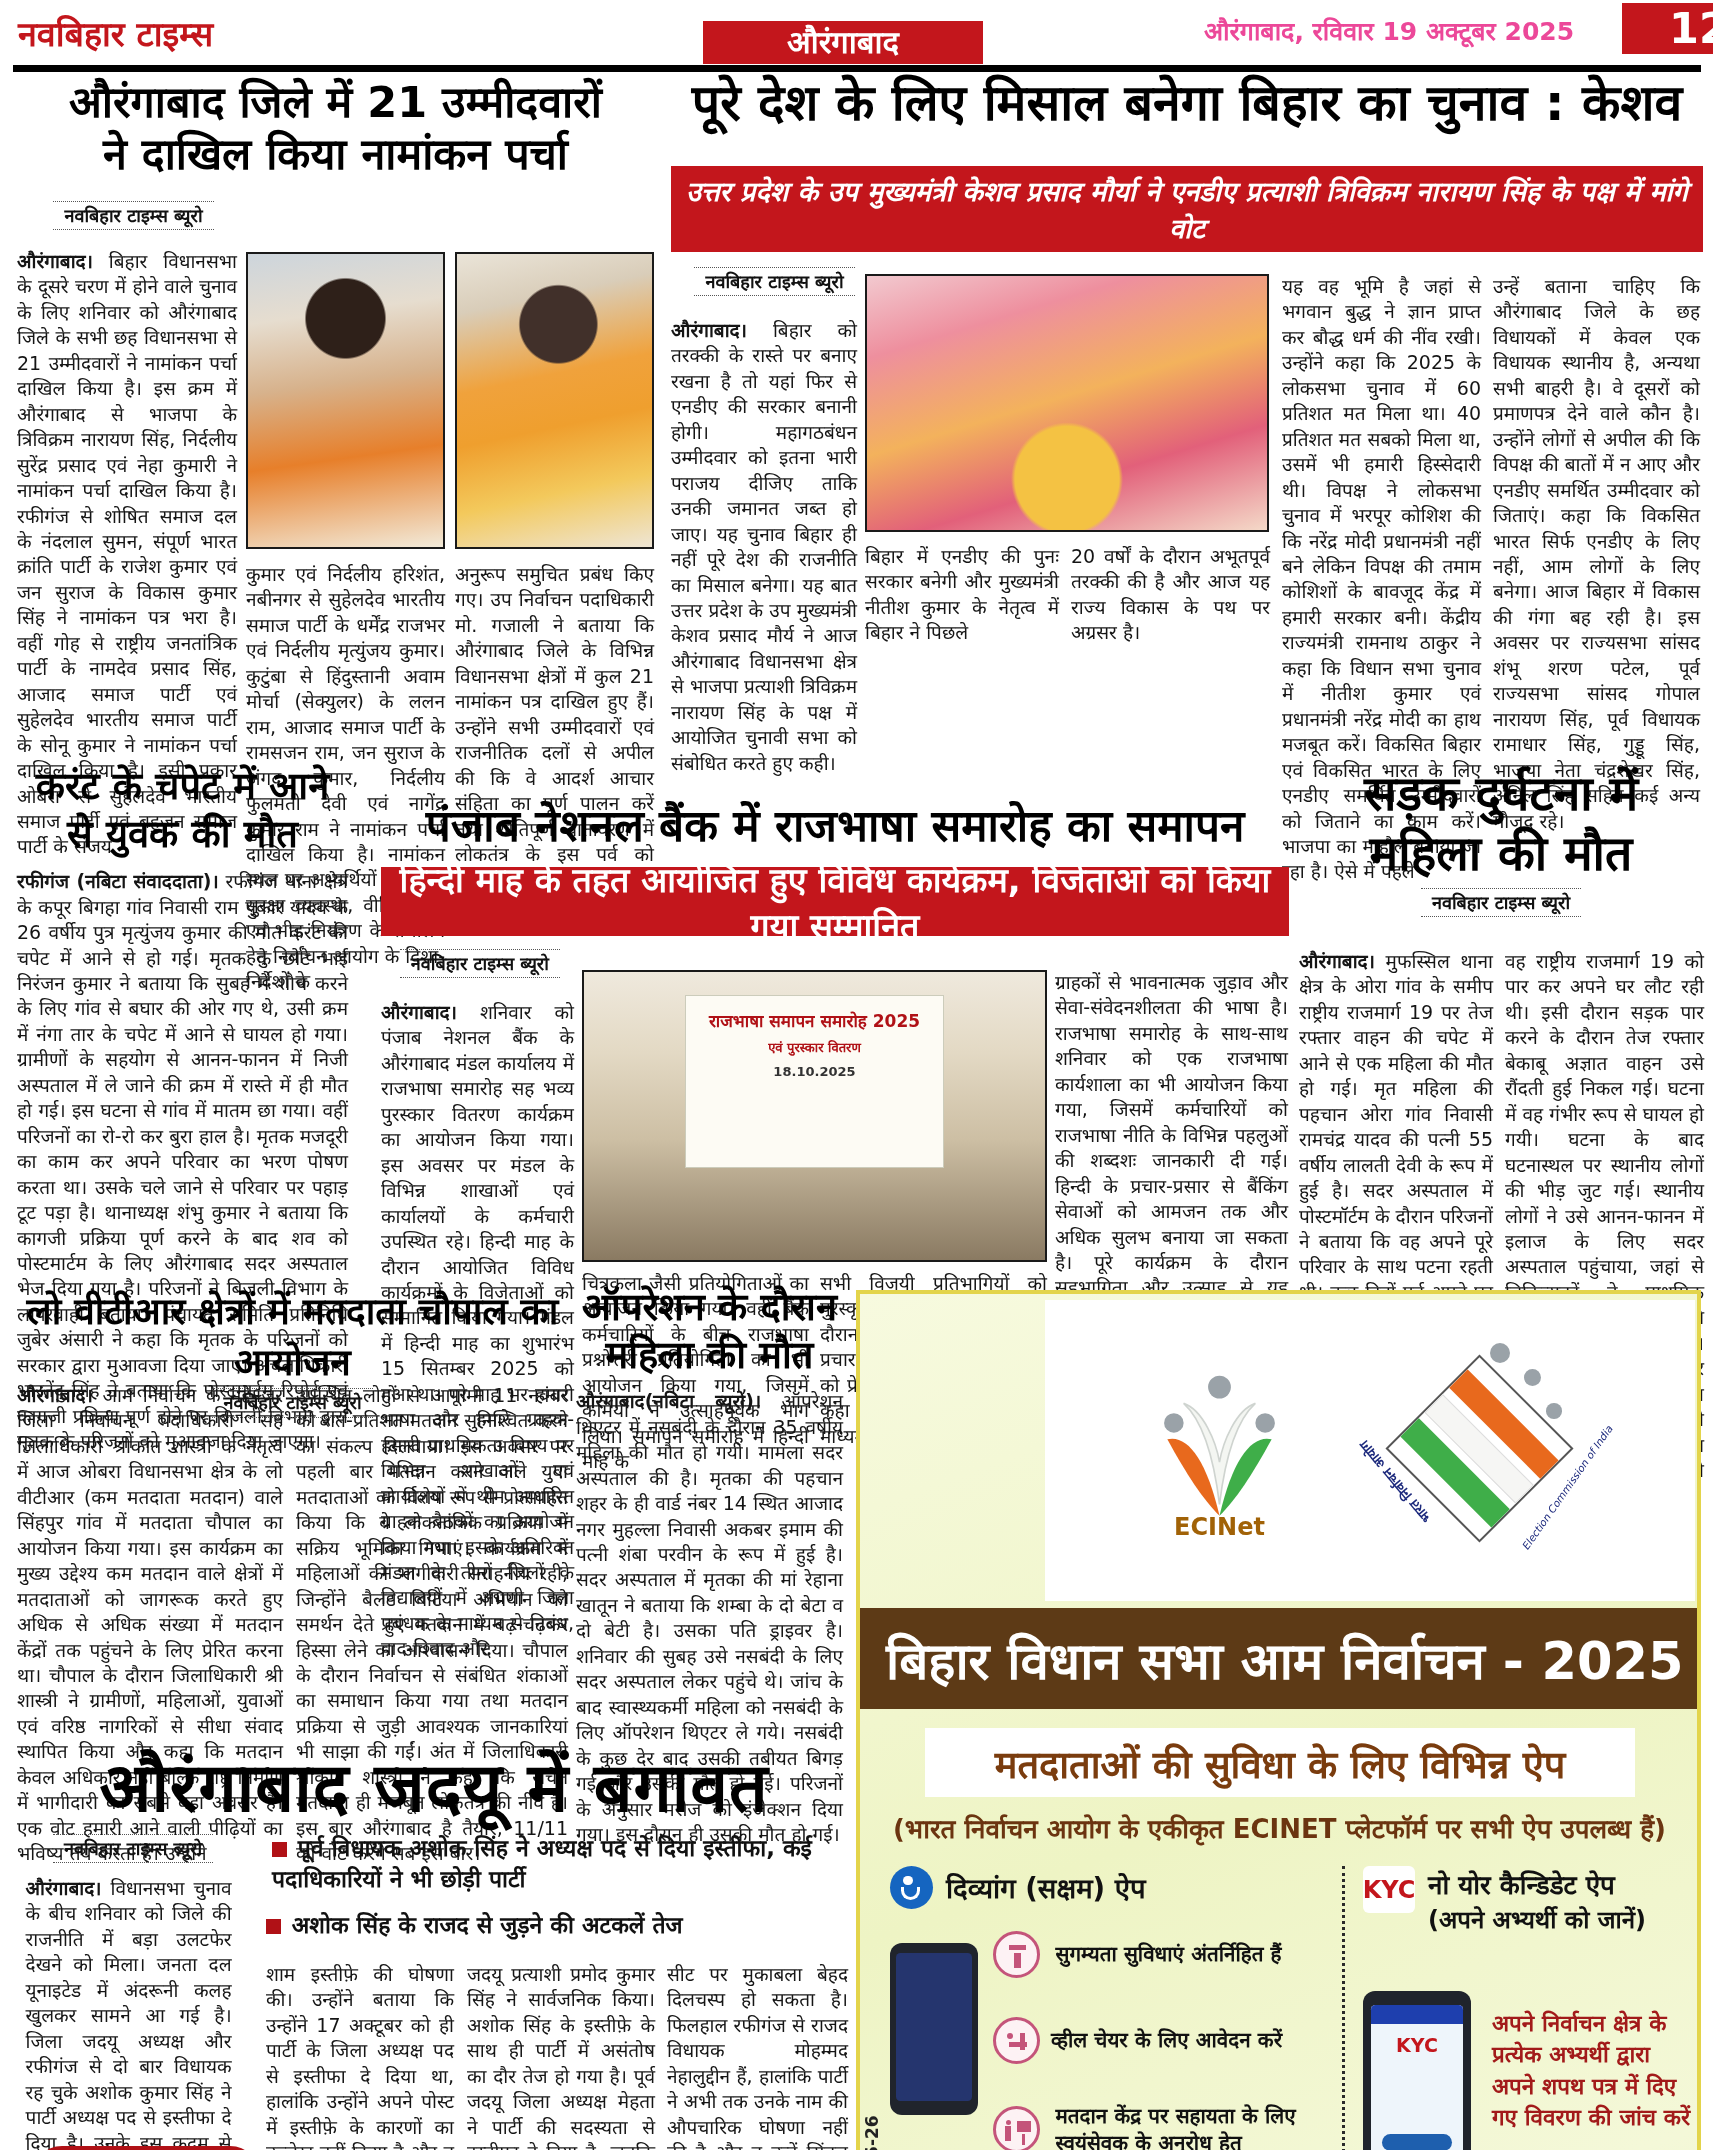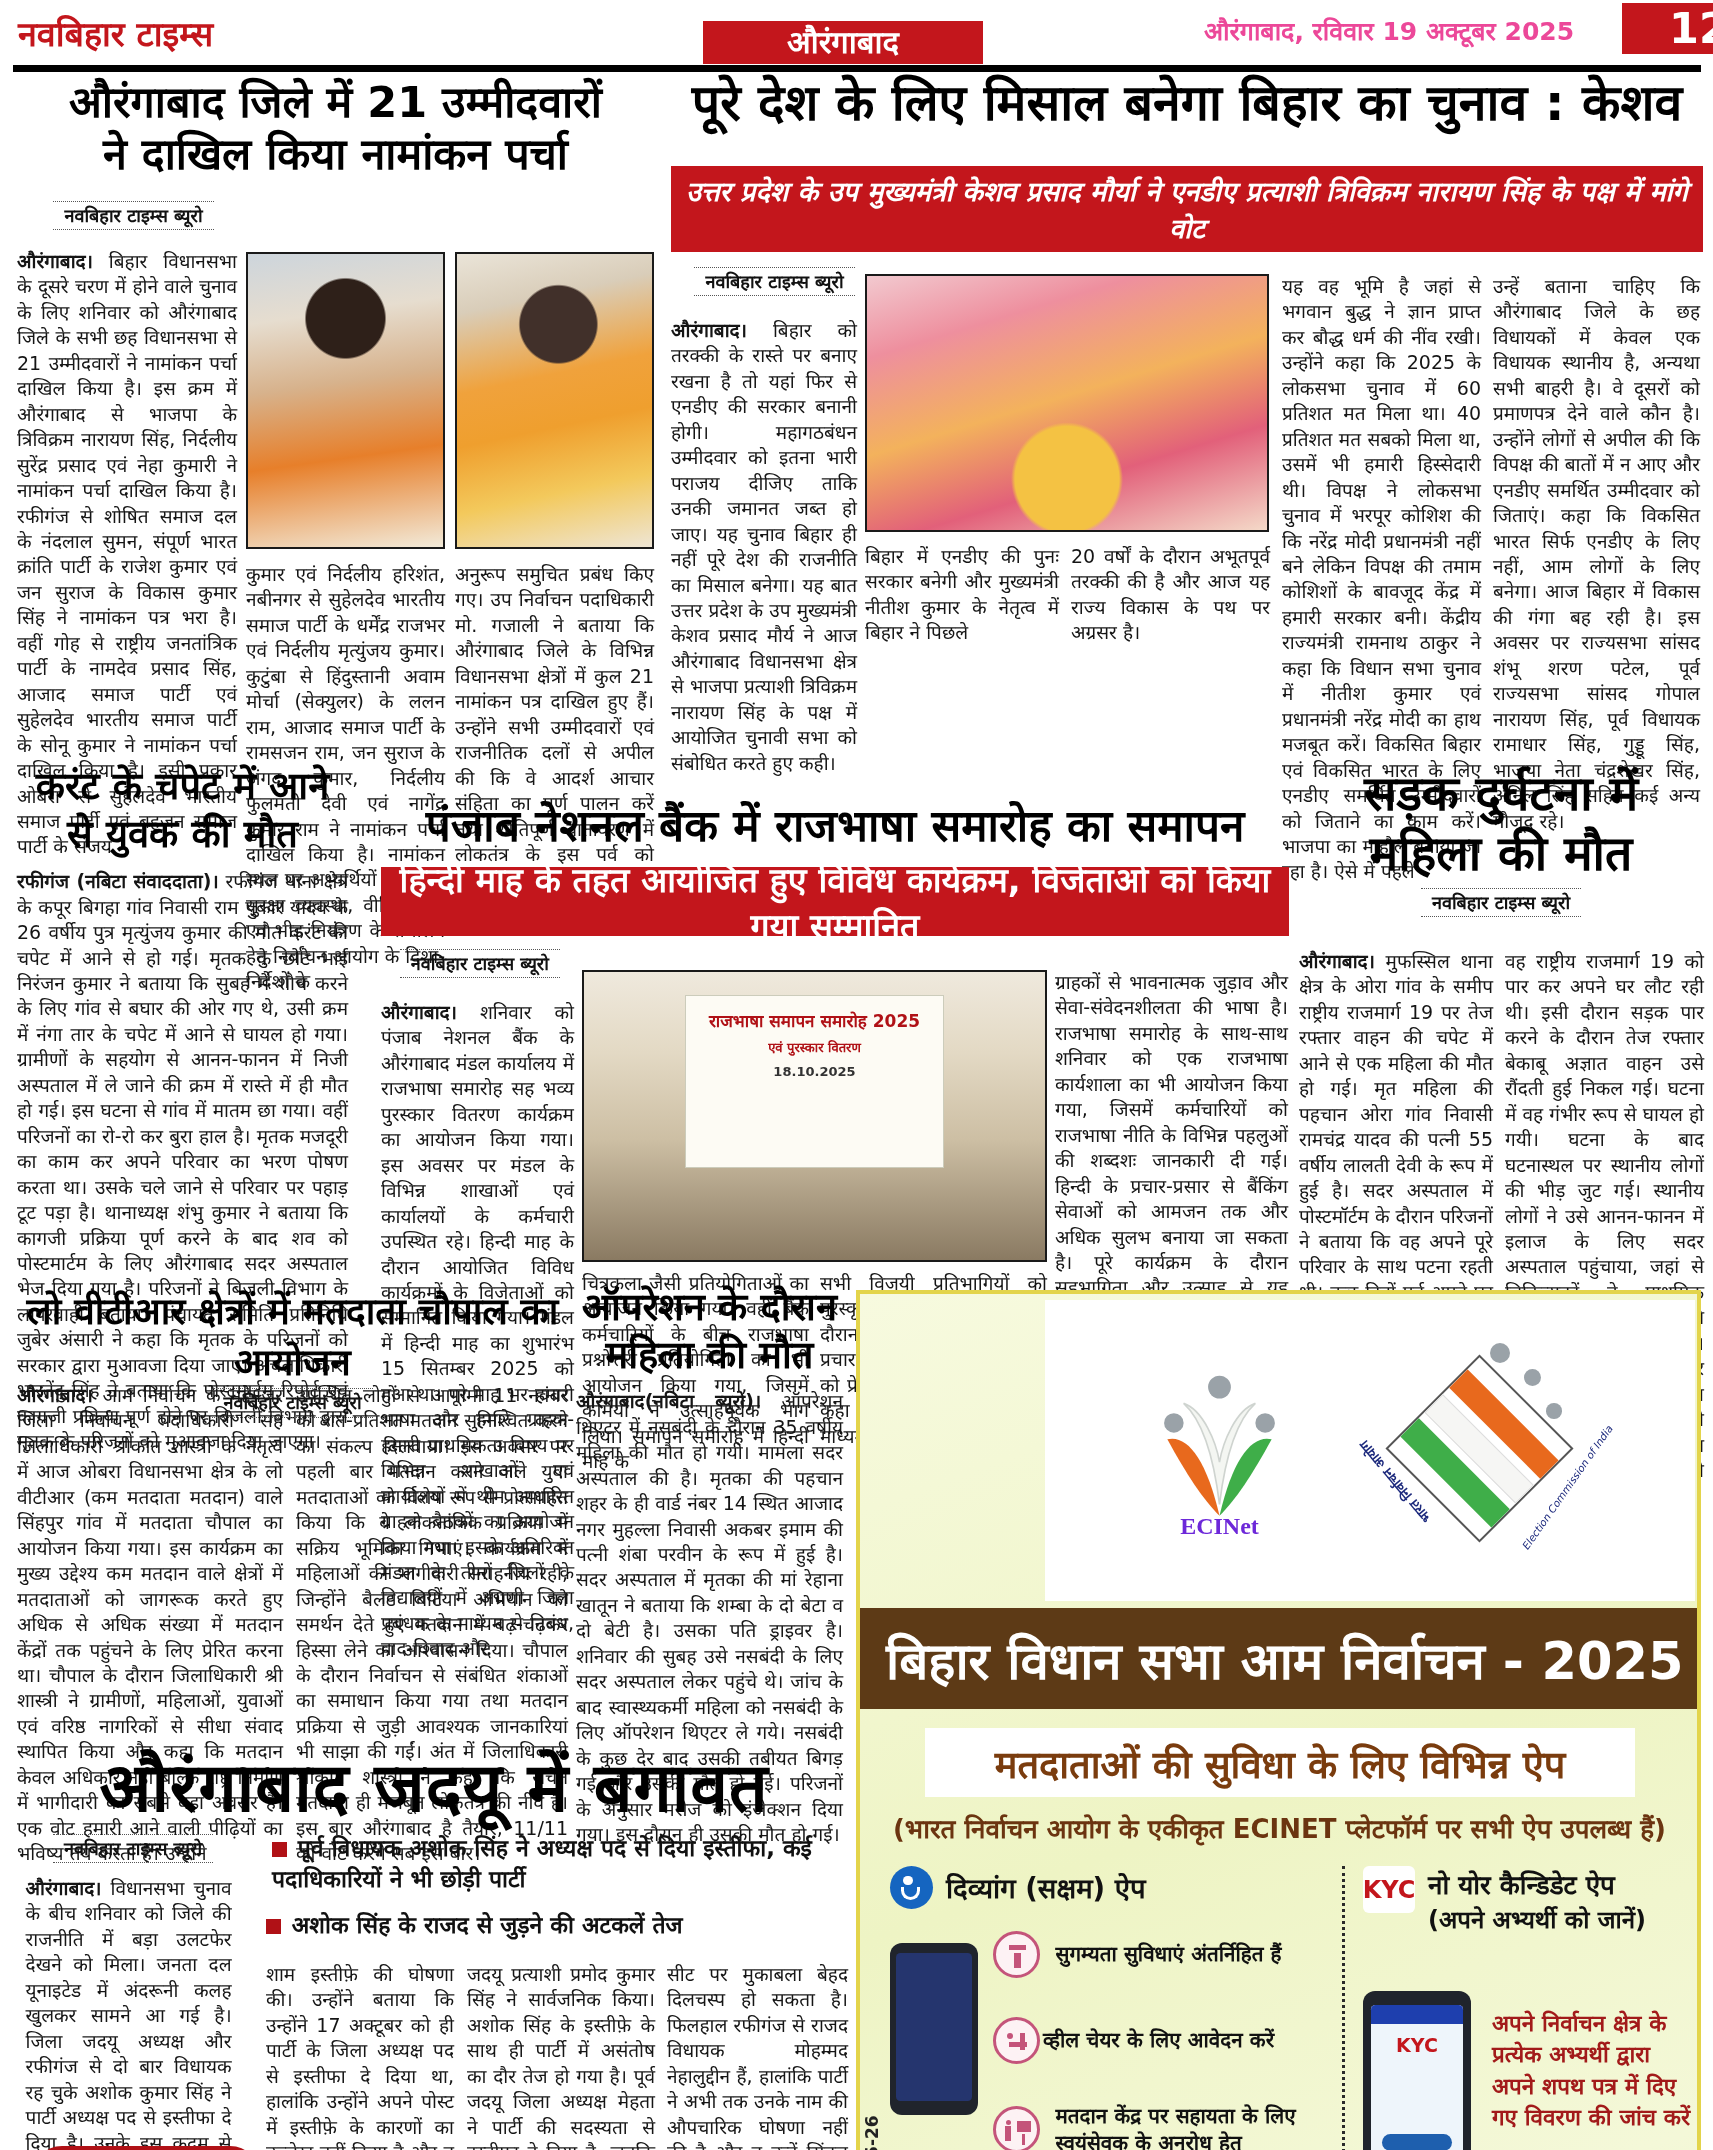--- a/index.html
+++ b/index.html
@@ -201,21 +201,21 @@
   <div class="abs" style="left:185px;top:6px;width:650px;height:301px;background:#fff;display:flex;align-items:center;justify-content:center;gap:60px;">
     <div style="text-align:center;">
       <svg width="163" height="163" viewBox="0 0 100 100">
         <circle cx="50" cy="16" r="7" fill="#9aa2a8"></circle>
         <circle cx="22" cy="38" r="6" fill="#9aa2a8"></circle>
         <circle cx="78" cy="38" r="6" fill="#9aa2a8"></circle>
         <path d="M50 95 C42 60 30 45 18 48 C30 70 40 85 50 95 Z" fill="#e8691d"></path>
         <path d="M50 95 C58 60 70 45 82 48 C70 70 60 85 50 95 Z" fill="#3fae49"></path>
         <path d="M50 88 C46 55 38 35 28 26 C40 30 48 50 50 62 C52 50 60 30 72 26 C62 35 54 55 50 88 Z" fill="#f4f6f2" stroke="#cfd4d0" stroke-width="1"></path>
       </svg>
-      <div style="color:#6d28d9;font-weight:bold;font-size:24px;margin-top:-13px;font-family:Liberation Serif, serif;">ECINet</div>
+      <div style="color:#a16207;font-weight:bold;font-size:24px;margin-top:-13px;">ECINet</div>
     </div>
     <div style="position:relative;width:241px;height:241px;">
       <div style="position:absolute;left:52px;top:52px;width:129px;height:129px;transform:rotate(45deg);border:2.6px solid #555;background:#fff;overflow:hidden;">
         <div style="position:absolute;left:0;top:17px;width:100%;height:26px;background:#e8691d;"></div>
         <div style="position:absolute;left:0;top:52px;width:100%;height:26px;background:#f6f6f4;border:0.9px solid #ddd;box-sizing:border-box;"></div>
         <div style="position:absolute;left:0;top:86px;width:100%;height:26px;background:#3fae49;"></div>
       </div>
       <div style="position:absolute;left:129px;top:13px;width:20px;height:20px;border-radius:50%;background:#9aa2a8;"></div>
       <div style="position:absolute;left:163px;top:39px;width:17px;height:17px;border-radius:50%;background:#9aa2a8;"></div>
       <div style="position:absolute;left:185px;top:73px;width:15.5px;height:15.5px;border-radius:50%;background:#9aa2a8;"></div>
@@ -245,21 +245,21 @@
       <div class="scr" style="background:#25356e;"></div>
     </div>
     <div style="position:absolute;left:103px;top:65px;display:flex;flex-direction:column;gap:39px;width:336px;">
       <div style="display:flex;align-items:center;gap:15.5px;">
         <div class="circ-ic">
             <i style="left:13px;top:11.2px;width:17px;height:5.2px;"></i>
             <i style="left:18px;top:19px;width:6.9px;height:14.6px;"></i>
           </div>
         <div class="appbullet">सुगम्यता सुविधाएं अंतर्निहित हैं</div>
       </div>
-      <div style="display:flex;align-items:center;gap:3px;">
+      <div style="display:flex;align-items:center;gap:11px;">
         <div class="circ-ic">
             <i style="left:11.2px;top:13px;width:6px;height:6px;border-radius:50%;"></i>
             <i style="left:13px;top:21.5px;width:18px;height:5.2px;"></i>
             <i style="left:24px;top:13px;width:5.2px;height:17px;"></i>
           </div>
         <div class="appbullet">व्हील चेयर के लिए आवेदन करें</div>
       </div>
       <div style="display:flex;align-items:center;gap:15.5px;">
         <div class="circ-ic">
             <i style="left:9.5px;top:10.3px;width:5.2px;height:5.2px;border-radius:50%;"></i>

